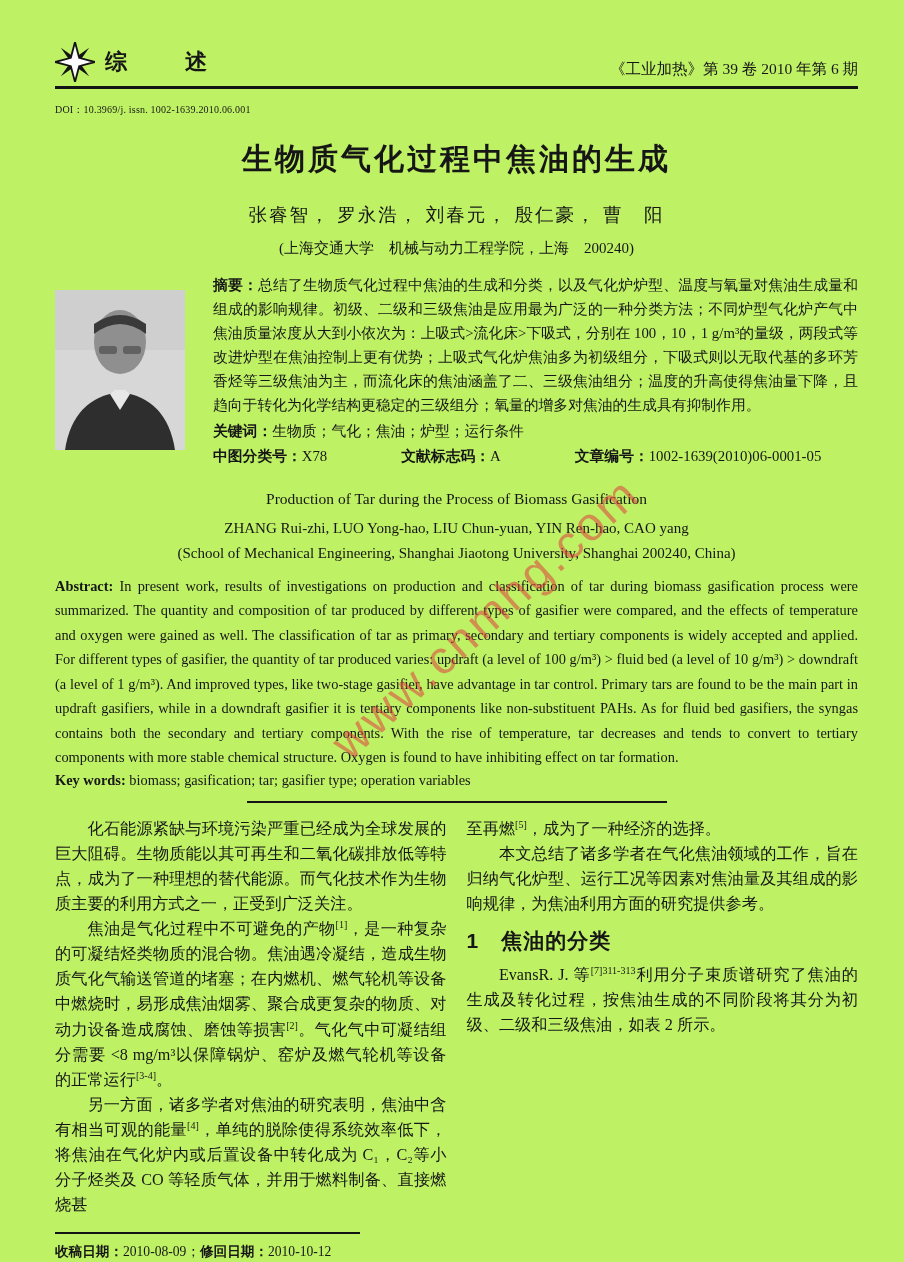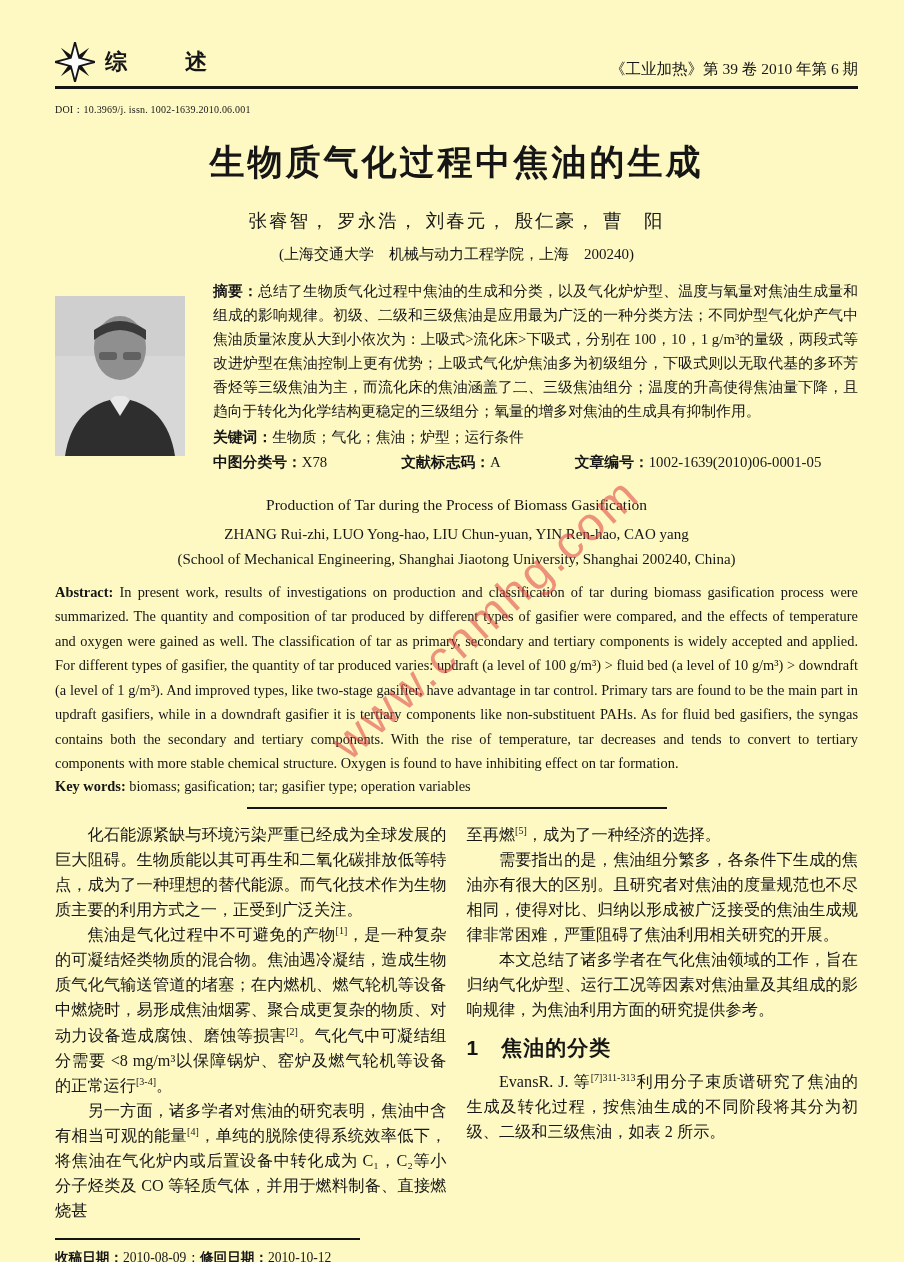--- a/index.html
+++ b/index.html
@@ -1,33 +1,33 @@
 <!DOCTYPE html>
 <html><head>
 <meta charset="utf-8">
 <style>
   * { margin:0; padding:0; box-sizing:border-box; }
   html,body { background:#ffffff; }
   body { width:904px; height:1262px; position:relative; overflow:hidden;
          font-family:"Liberation Serif","DejaVu Serif",serif; color:#161616; }
-  .page { position:relative; width:904px; height:1262px; background:#fef9c3;
+  .page { position:relative; width:904px; height:1262px; background:#bef264;
           padding:42px 46px 0 55px; overflow:hidden; }
 
   
   .header { display:flex; align-items:flex-end; justify-content:space-between; }
   .header-left { display:flex; align-items:center; gap:10px; }
   .logo { width:40px; height:40px; flex:0 0 auto; }
   .category { font-size:22px; font-weight:bold; letter-spacing:18px; font-family:"Liberation Sans","DejaVu Sans",sans-serif; }
   .issue { font-size:15.5px; font-weight:normal; padding-bottom:2px; }
   .header-rule { height:3px; background:#141414; margin-top:4px; }
 
   .doi { font-size:10px; margin-top:14px; letter-spacing:0.2px; }
 
   
-  .title-cn { text-align:center; font-size:35px; font-weight:bold; margin-top:22px; letter-spacing:3px;
+  .title-cn { text-align:center; font-size:30px; font-weight:bold; margin-top:22px; letter-spacing:3px;
               font-family:"Liberation Sans","DejaVu Sans",sans-serif; }
   .authors-cn { text-align:center; font-size:18.5px; margin-top:22px; letter-spacing:2px; }
   .affil-cn { text-align:center; font-size:15px; margin-top:12px; }
 
   
   .abs-wrap { display:flex; margin-top:16px; }
   .photo { flex:0 0 130px; height:160px; margin-top:16px; background:#d9d9d9; position:relative; overflow:hidden; }
   .photo svg { width:100%; height:100%; display:block; }
   .abs-text { flex:1; margin-left:28px; }
   .abs-p { font-size:14.8px; line-height:1.62; text-align:justify; }
@@ -134,21 +134,20 @@
 
       <div class="footnote">
         <div class="foot-rule"></div>
         <p><b>收稿日期：</b><span>2010-08-09；</span><b>修回日期：</b><span>2010-10-12</span></p>
 
       </div>
     </div>
 
     <div class="col col-right">
       <p>至再燃<sup>[5]</sup>，成为了一种经济的选择。</p>
-      <p class="indent">需要指出的是，焦油组分繁多，各条件下生成的焦油亦有很大的区别。且研究者对焦油的度量规范也不尽相同，使得对比、归纳以形成被广泛接受的焦油生成规律非常困难，严重阻碍了焦油利用相关研究的开展。</p>
       <p class="indent">本文总结了诸多学者在气化焦油领域的工作，旨在归纳气化炉型、运行工况等因素对焦油量及其组成的影响规律，为焦油利用方面的研究提供参考。</p>
       <div class="sec-heading">1　焦油的分类</div>
       <p class="indent">EvansR. J. 等<sup>[7]311-313</sup>利用分子束质谱研究了焦油的生成及转化过程，按焦油生成的不同阶段将其分为初级、二级和三级焦油，如表 2 所示。</p>
     </div>
   </div>
 
   <div class="watermark">www.cnmhg.com</div>
 
 </div>
 

